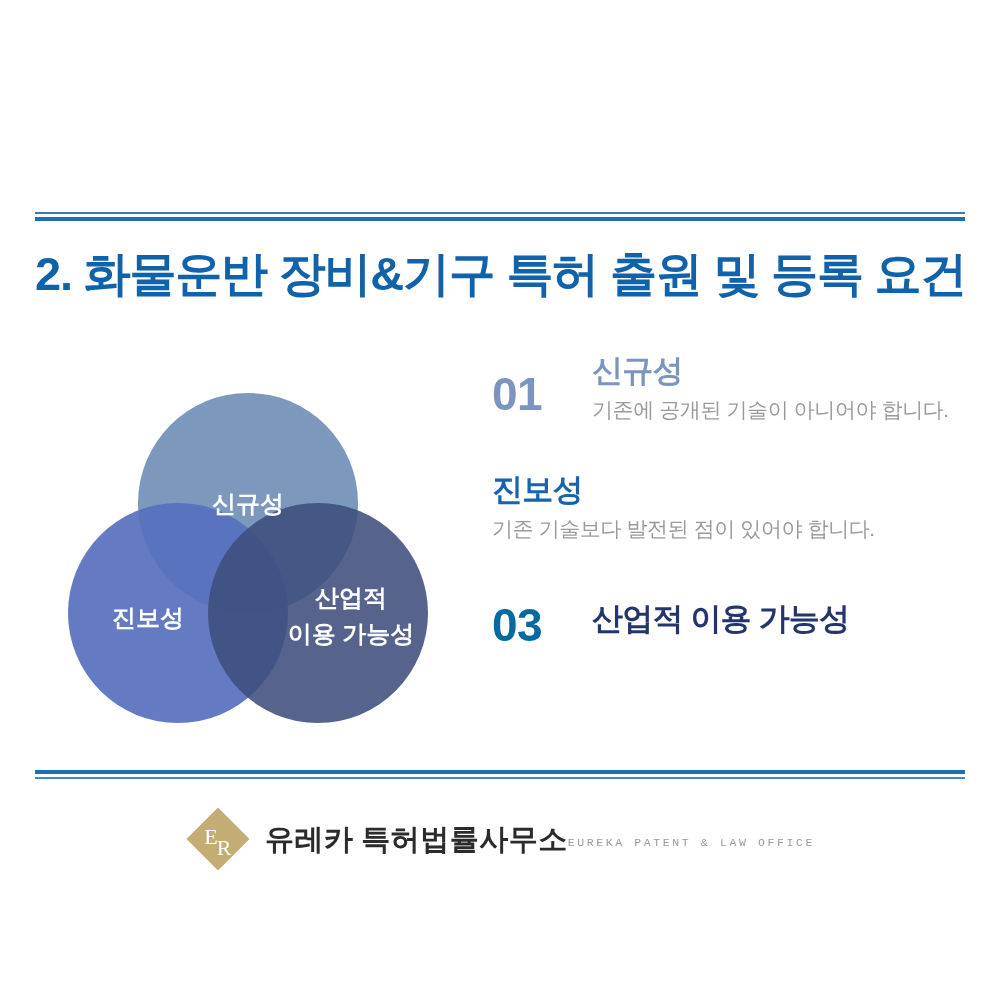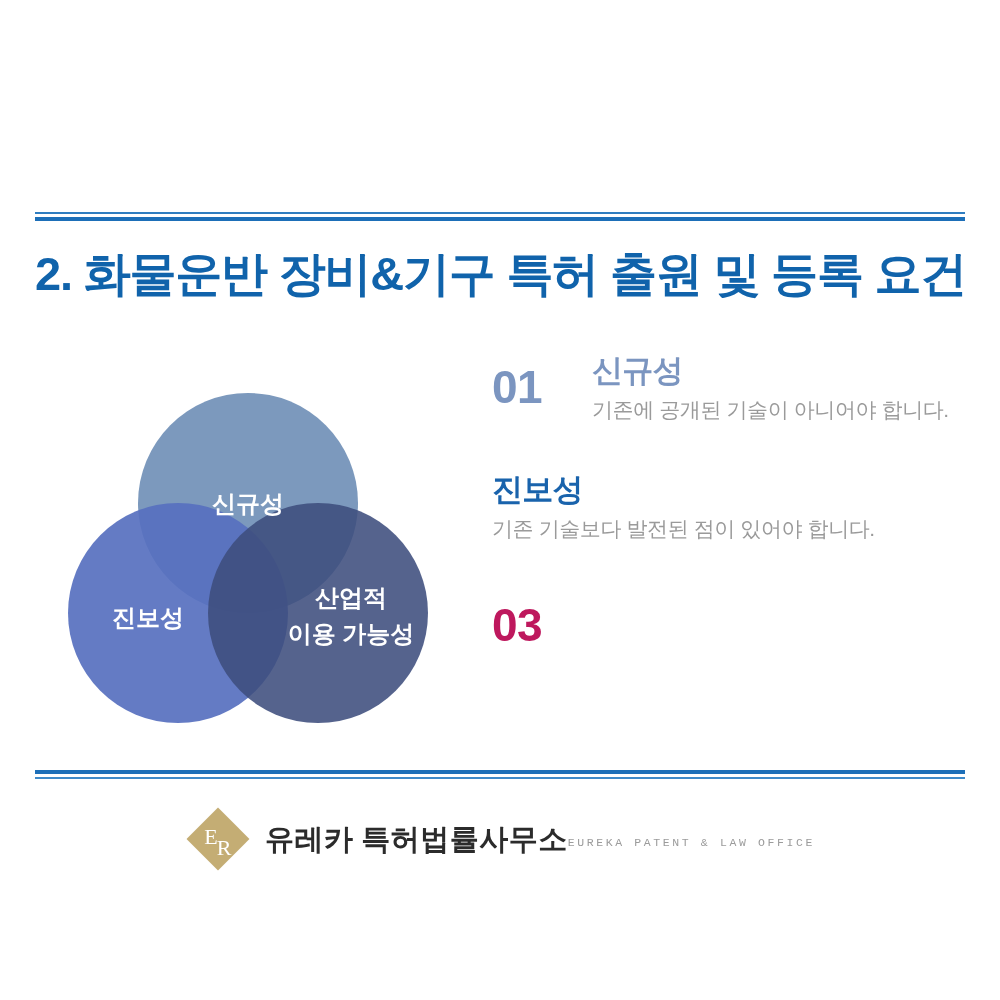--- a/index.html
+++ b/index.html
@@ -94,21 +94,21 @@
   
   .list {
     position: absolute;
     left: 492px;
     top: 352px;
     width: 470px;
   }
   .item {
     position: relative;
     display: flex;
-    align-items: flex-start;
+    align-items: center;
     margin-bottom: 48px;
   }
   .item:last-child { margin-bottom: 0; }
   .num {
     font-size: 46px;
     font-weight: 700;
     line-height: 1;
     width: 100px;
     flex: 0 0 100px;
     letter-spacing: -0.5px;
@@ -220,22 +220,23 @@
     </div>
 
     <div class="item">
       <div class="item-text">
         <div class="item-title tone-2" style="color: rgb(25, 99, 172);">진보성</div>
         <div class="item-desc">기존 기술보다 발전된 점이 있어야 합니다.</div>
       </div>
     </div>
 
     <div class="item">
-      <div class="num tone-3" style="color: #be185d;">03</div>
+      <div class="num tone-3" style="color: #0369a1;">03</div>
       <div class="item-text">
+        <div class="item-title tone-3" style="color: rgb(35, 53, 107);">산업적 이용 가능성</div>
       </div>
     </div>
 
   </div>
 
   <div class="rule-bottom">
     <div class="thick" style="background: rgb(29, 111, 184);"></div>
     <div class="thin" style="background: rgb(63, 138, 201);"></div>
   </div>
 

